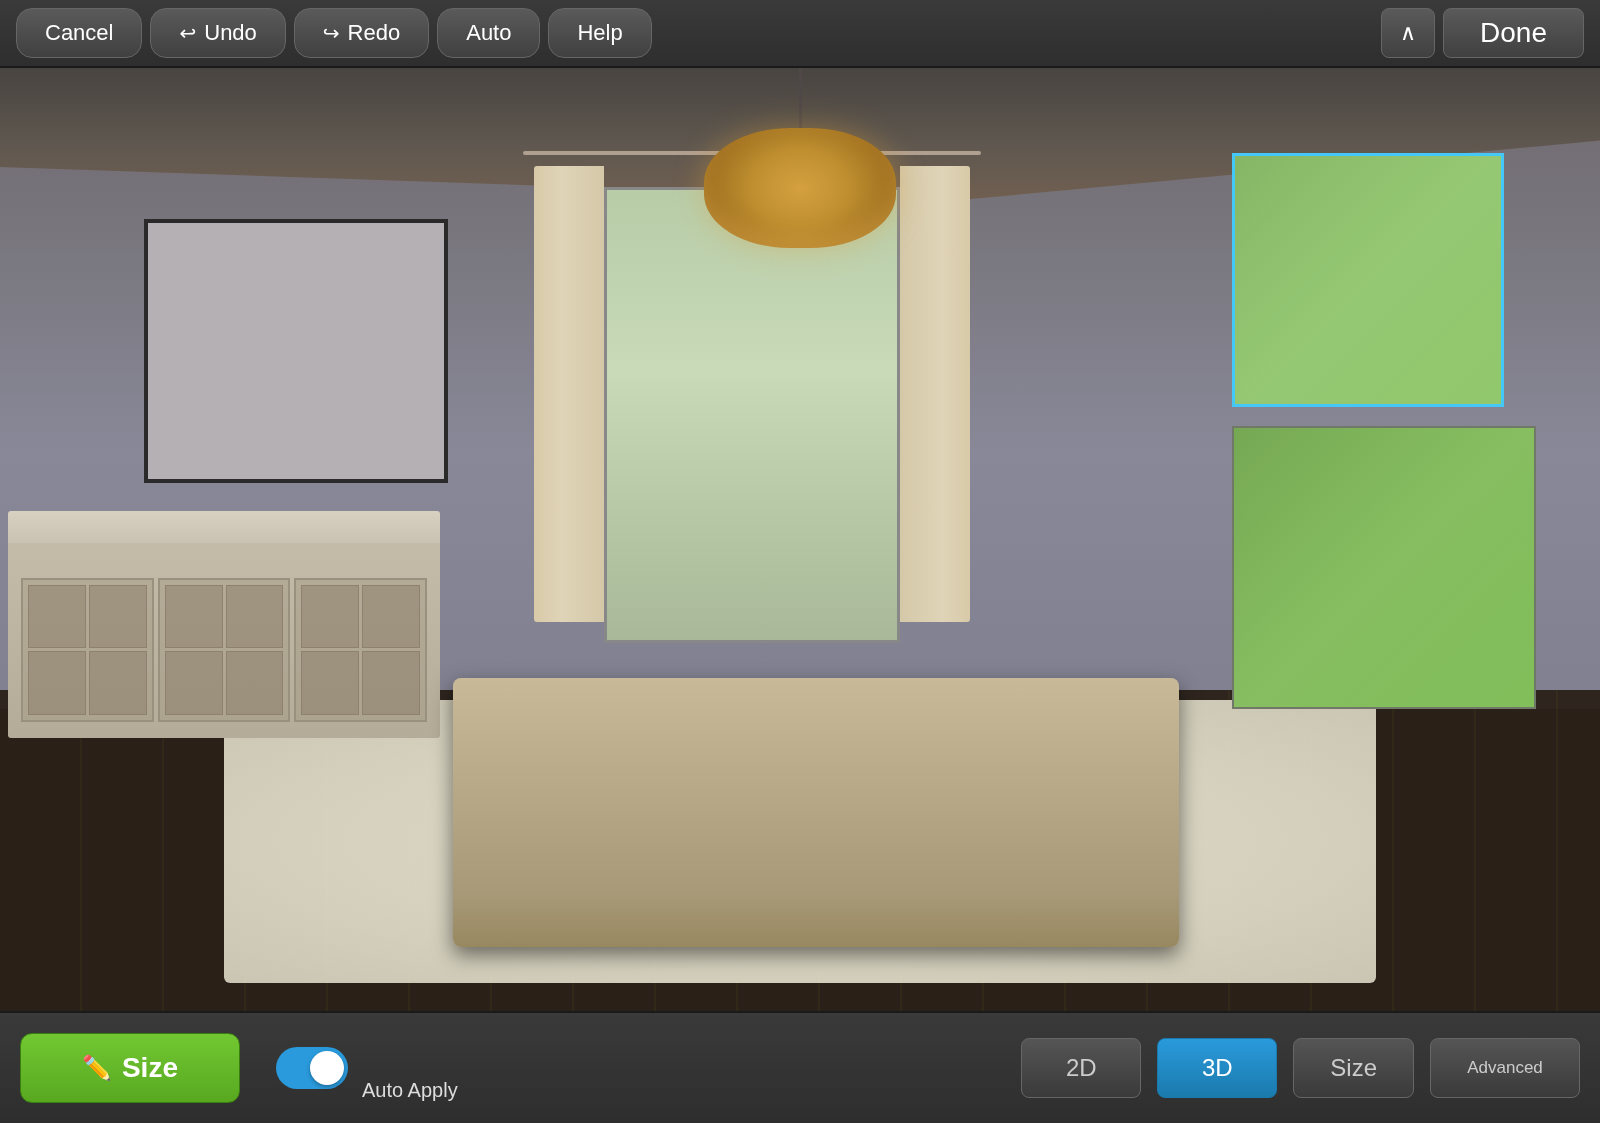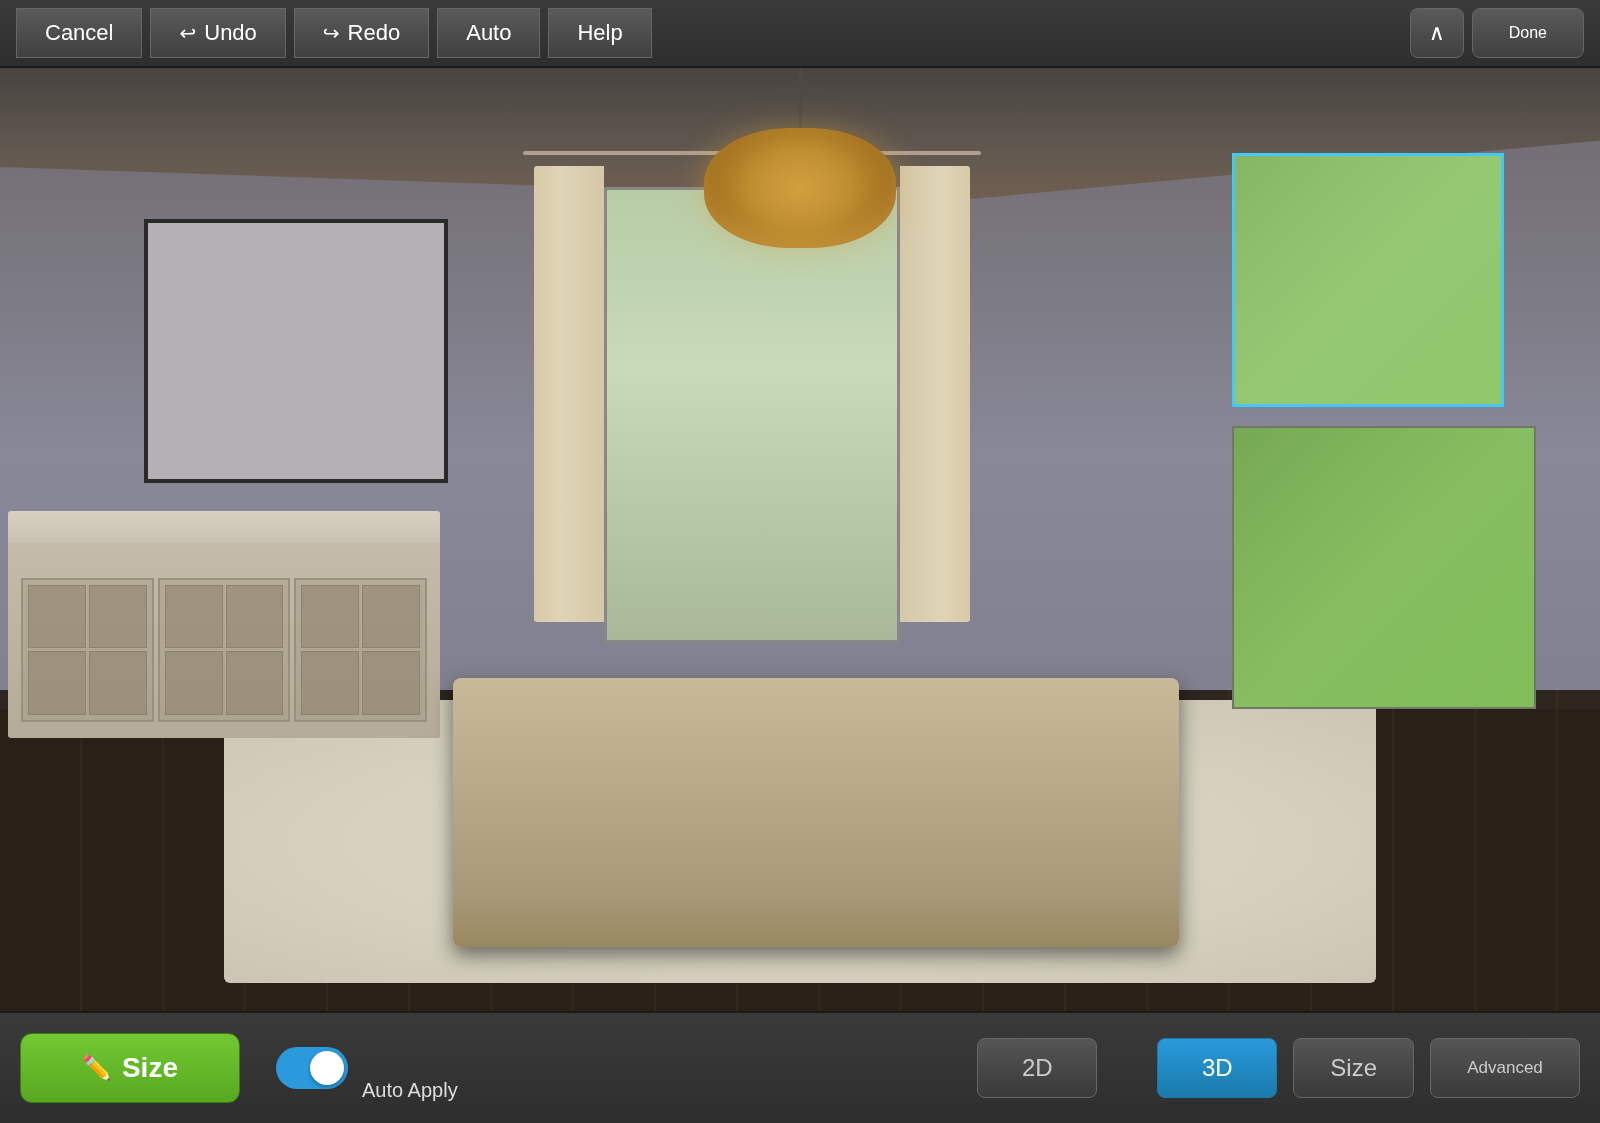--- a/index.html
+++ b/index.html
@@ -23,21 +23,21 @@
       display: flex;
       align-items: center;
       padding: 0 16px;
       gap: 8px;
       z-index: 100;
     }
 
     .toolbar-btn {
       background: linear-gradient(180deg, #5a5a5a 0%, #404040 100%);
       border: 1px solid #666;
-      border-radius: 0;
+      border-radius: 16px;
       color: #fff;
       font-size: 22px;
       font-weight: 500;
       padding: 10px 28px;
       cursor: pointer;
       display: flex;
       align-items: center;
       gap: 8px;
       height: 50px;
       min-width: 100px;
@@ -64,21 +64,21 @@
       display: flex;
       align-items: center;
       justify-content: center;
     }
 
     .done-btn {
       background: linear-gradient(180deg, #5a5a5a 0%, #404040 100%);
       border: 1px solid #666;
       border-radius: 8px;
       color: #fff;
-      font-size: 16px;
+      font-size: 28px;
       font-weight: 500;
       padding: 10px 36px;
       cursor: pointer;
       height: 50px;
       display: flex;
       align-items: center;
     }
 
     
     #scene-area {
@@ -167,21 +167,20 @@
       color: #ccc;
       font-size: 24px;
       font-weight: 500;
       padding: 20px 36px;
       cursor: pointer;
       height: 60px;
       display: flex;
       align-items: center;
       justify-content: center;
       min-width: 120px;
-      margin-left: 44px;
     }
 
     .view-btn.active {
       background: linear-gradient(180deg, #2a9adc 0%, #1a7aac 100%);
       border-color: #1a7aac;
       color: #fff;
     }
 
     .size-btn {
       background: linear-gradient(180deg, #555 0%, #3a3a3a 100%);

